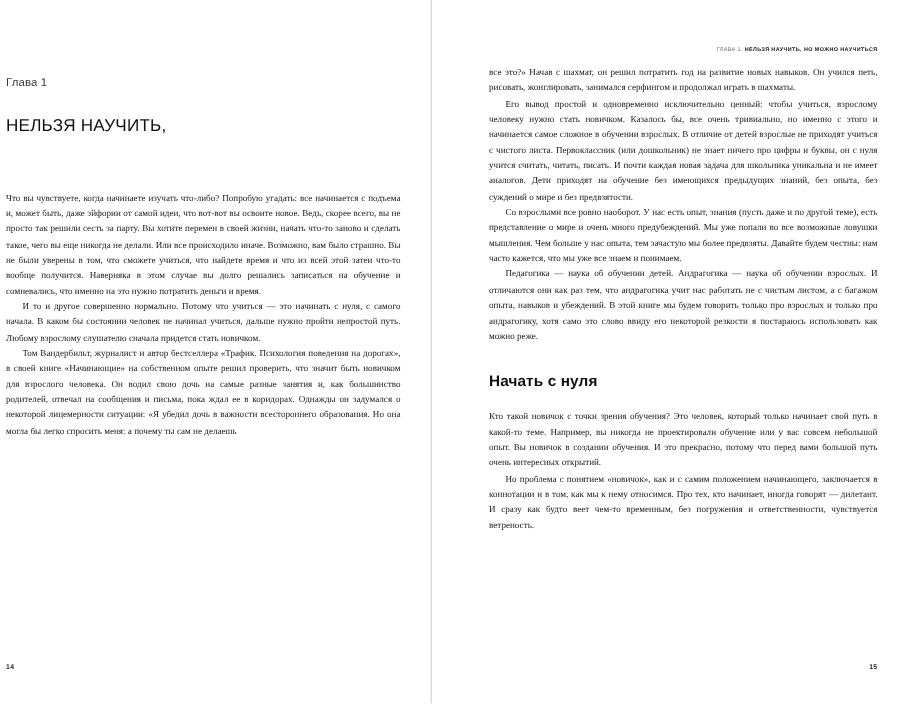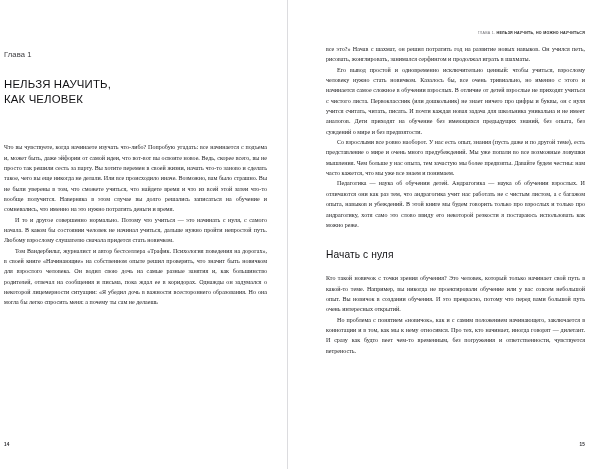--- a/index.html
+++ b/index.html
@@ -112,21 +112,21 @@
     letter-spacing: 0.01px;
   }
   p.para + p.para {
     text-indent: 11px;
   }
 
   
   .section-heading {
     font-family: "Liberation Sans", "DejaVu Sans", sans-serif;
     font-size: 10.2px;
-    font-weight: 400;
+    font-weight: 700;
     color: #111114;
     margin: 19px 0 13px 0;
     letter-spacing: 0.1px;
   }
 
   
   .folio {
     position: absolute;
     bottom: 22px;
     font-family: "Liberation Sans", "DejaVu Sans", sans-serif;
@@ -142,21 +142,20 @@
 <body>
 
 <div class="spread">
 
   <div class="page page-left">
 
     <div class="chapter-label">Глава 1</div>
 
     <h1 class="chapter-title">
       <span class="tl">НЕЛЬЗЯ НАУЧИТЬ,</span>
-      <span class="tl">КАК ЧЕЛОВЕК</span>
     </h1>
 
     <div class="body-block">
       <p class="para">Что вы чувствуете, когда начинаете изучать что-либо? Попробую угадать: все начинается с подъема и, может быть, даже эйфории от самой идеи, что вот-вот вы освоите новое. Ведь, скорее всего, вы не просто так решили сесть за парту. Вы хотите перемен в своей жизни, начать что-то заново и сделать такое, чего вы еще никогда не делали. Или все происходило иначе. Возможно, вам было страшно. Вы не были уверены в том, что сможете учиться, что найдете время и что из всей этой затеи что-то вообще получится. Наверняка в этом случае вы долго решались записаться на обучение и сомневались, что именно на это нужно потратить деньги и время.</p>
       <p class="para">И то и другое совершенно нормально. Потому что учиться — это начинать с нуля, с самого начала. В каком бы состоянии человек не начинал учиться, дальше нужно пройти непростой путь. Любому взрослому слушателю сначала придется стать новичком.</p>
       <p class="para">Том Вандербильт, журналист и автор бестселлера «Трафик. Психология поведения на дорогах», в своей книге «Начинающие» на собственном опыте решил проверить, что значит быть новичком для взрослого человека. Он водил свою дочь на самые разные занятия и, как большинство родителей, отвечал на сообщения и письма, пока ждал ее в коридорах. Однажды он задумался о некоторой лицемерности ситуации: «Я убедил дочь в важности всестороннего образования. Но она могла бы легко спросить меня: а почему ты сам не делаешь</p>
     </div>
 
     <div class="folio folio-left">14</div>
   </div>

